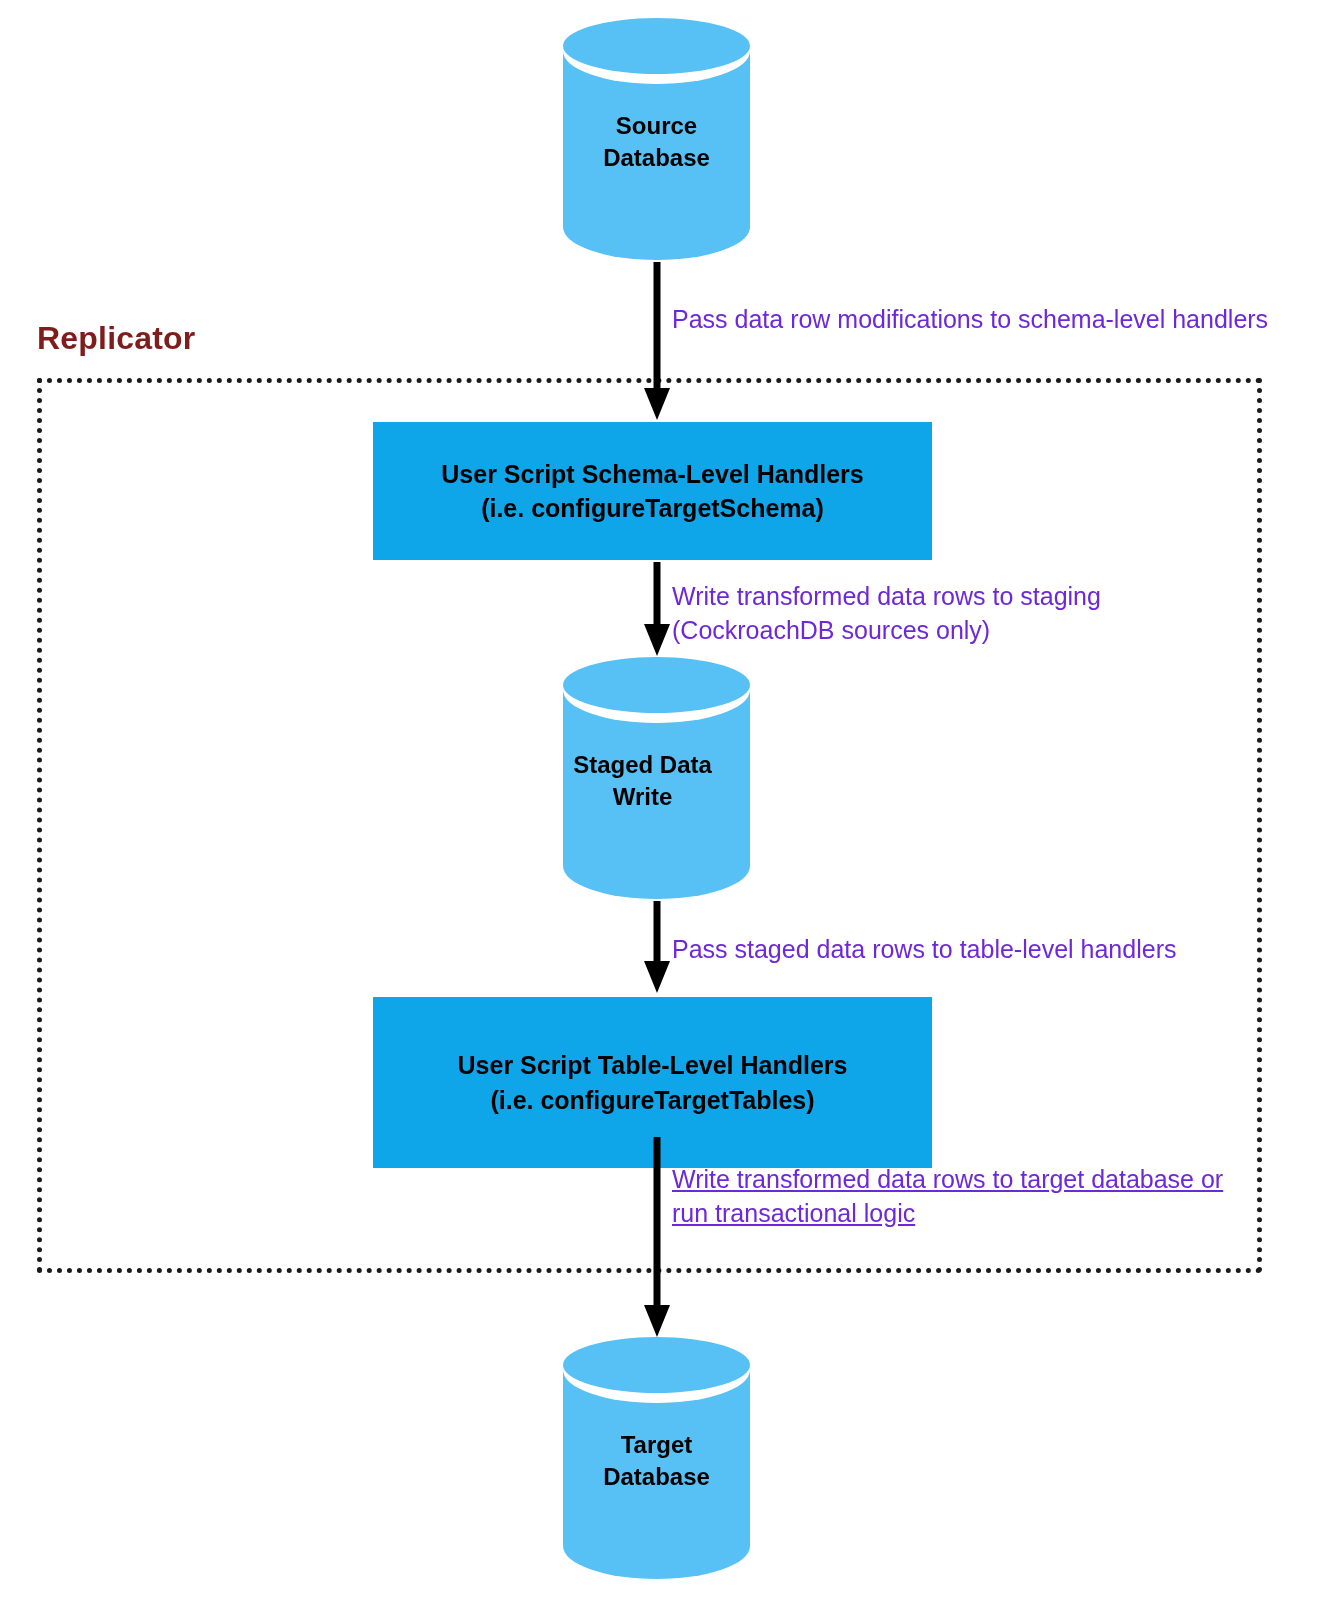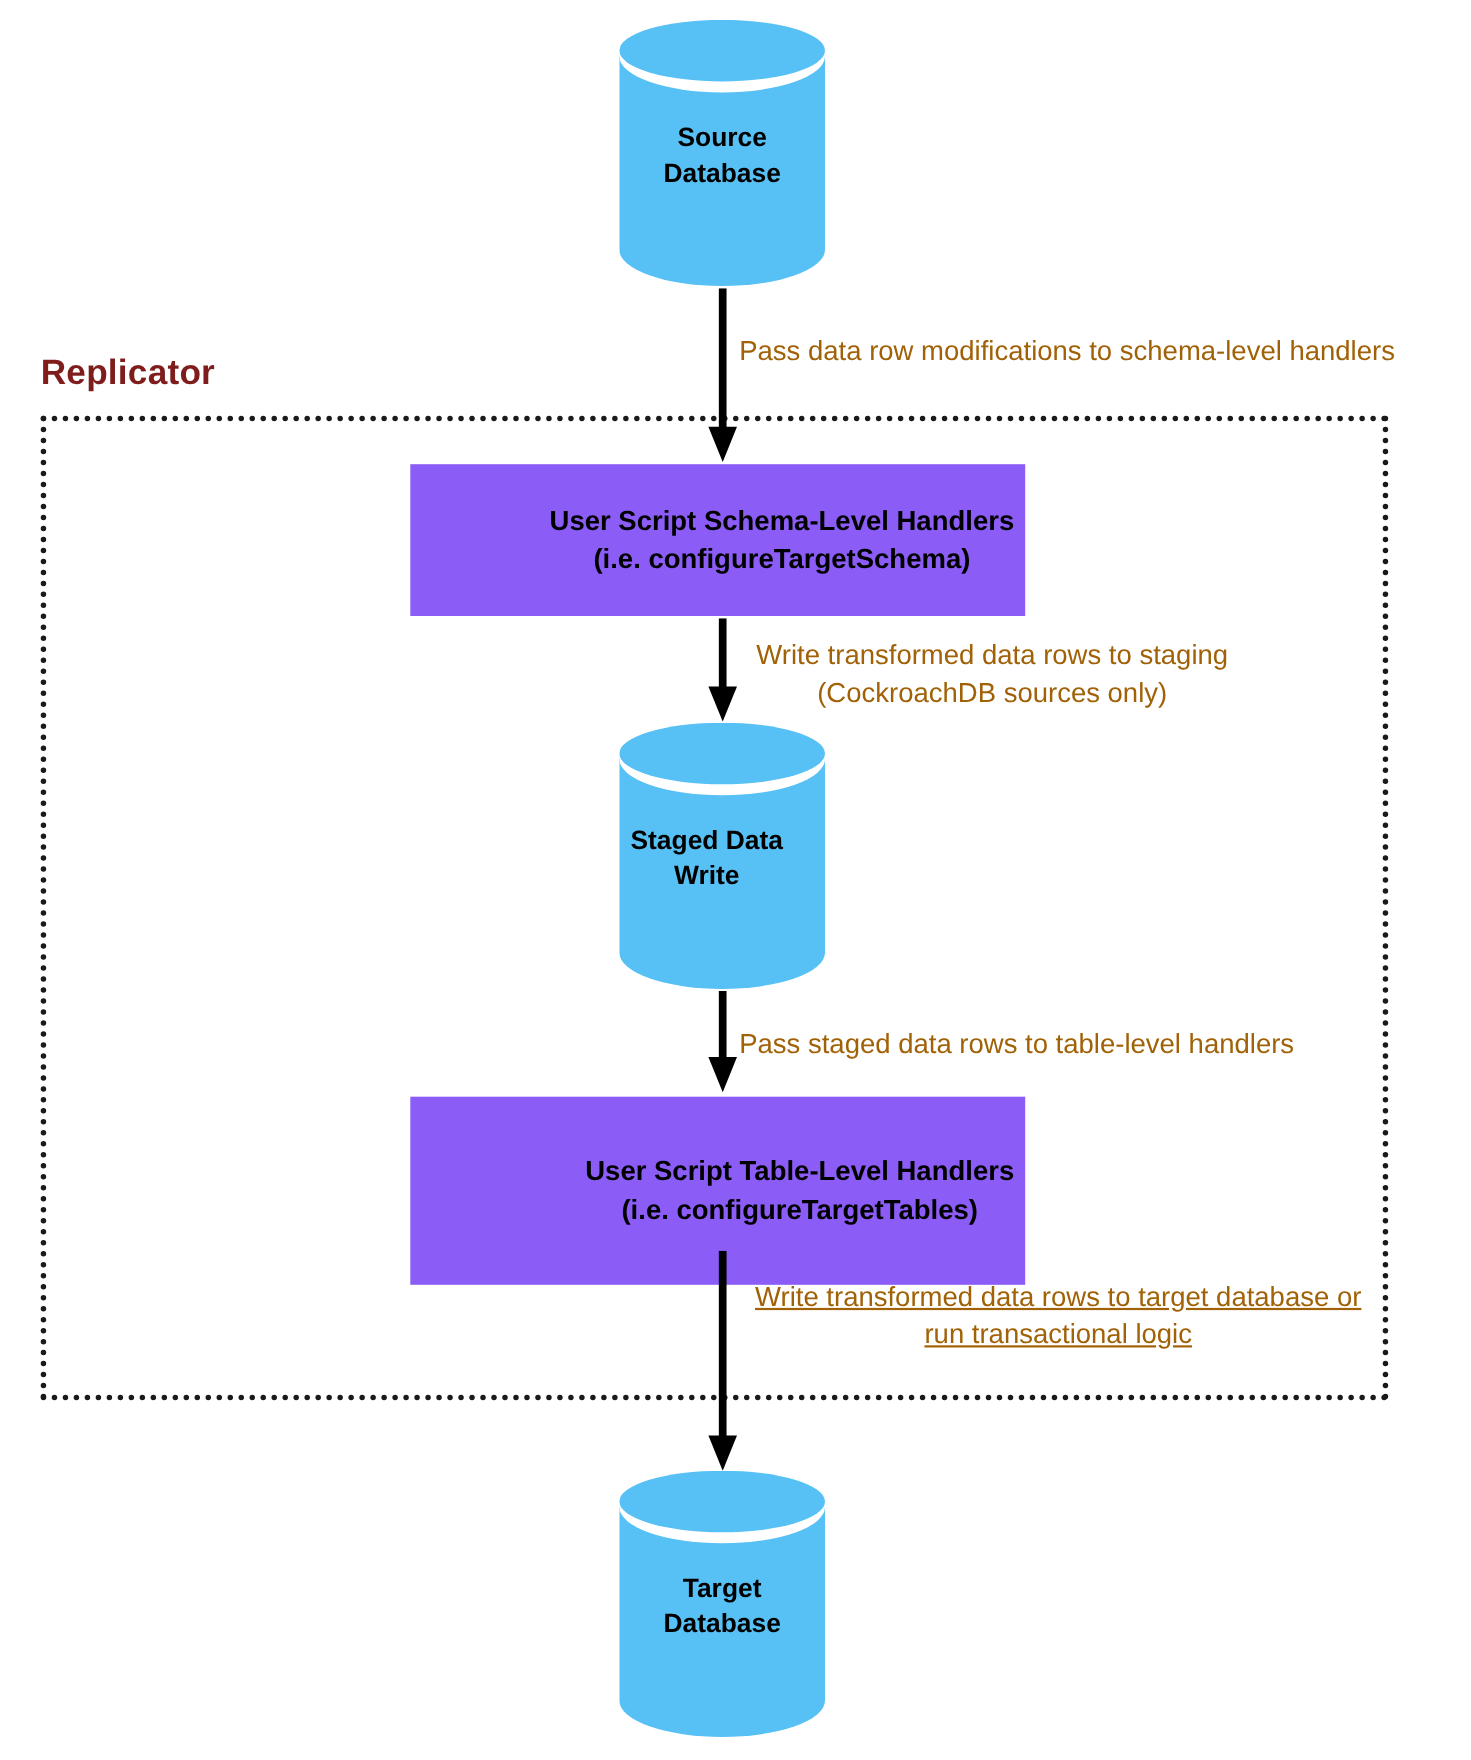--- a/index.html
+++ b/index.html
@@ -55,24 +55,24 @@
     font-size: 24px;
     font-weight: bold;
     color: #000000;
     line-height: 1.32;
     pointer-events: none;
   }
 
   
   .proc-box {
     position: absolute;
-    background: #8b5cf6;
+    background: #0ea5e9;
     display: flex;
     align-items: center;
-    justify-content: flex-end;
+    justify-content: center;
   }
   .proc-label {
     text-align: center;
     font-size: 25px;
     font-weight: bold;
     color: #000000;
     line-height: 1.38;
     padding: 0 10px;
   }
 
@@ -80,25 +80,25 @@
   .arrow {
     position: absolute;
   }
   .arrow svg { display: block; }
 
   
   .edge-label {
     position: absolute;
     font-size: 25px;
     font-weight: normal;
-    color: #a16207;
+    color: #6d28d9;
     line-height: 1.34;
     white-space: nowrap;
   }
-  .edge-label.center { text-align: center; }
+  .edge-label.center { text-align: left; }
   .edge-label.left { text-align: left; }
 </style>
 </head>
 <body>
 
 <div id="canvas">
 
   <div class="replicator-title">Replicator</div>
   <div class="replicator-box"></div>
 

